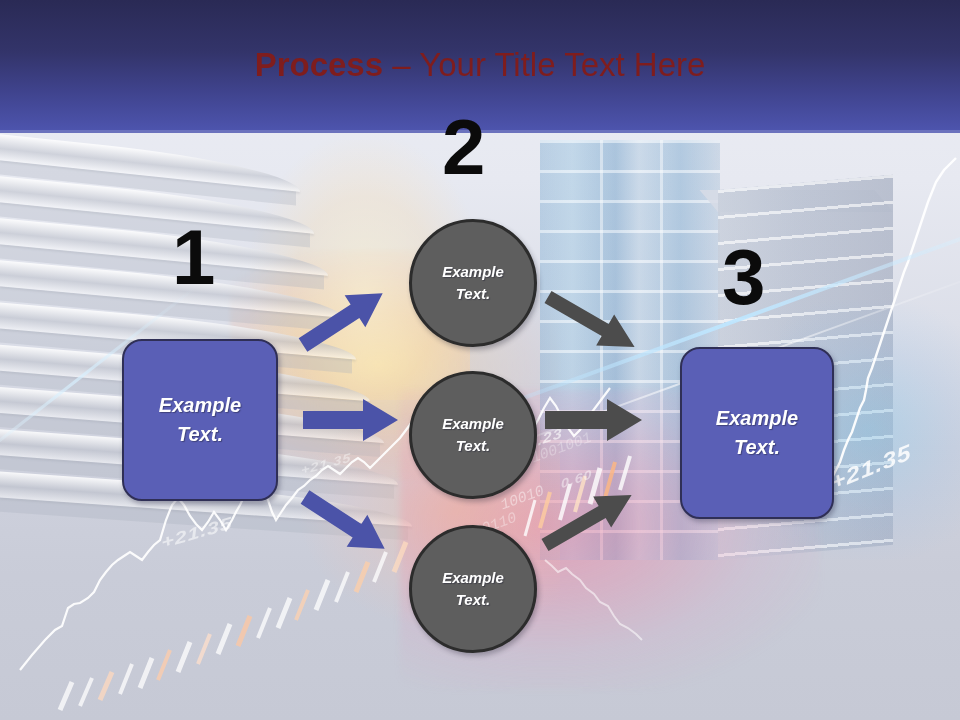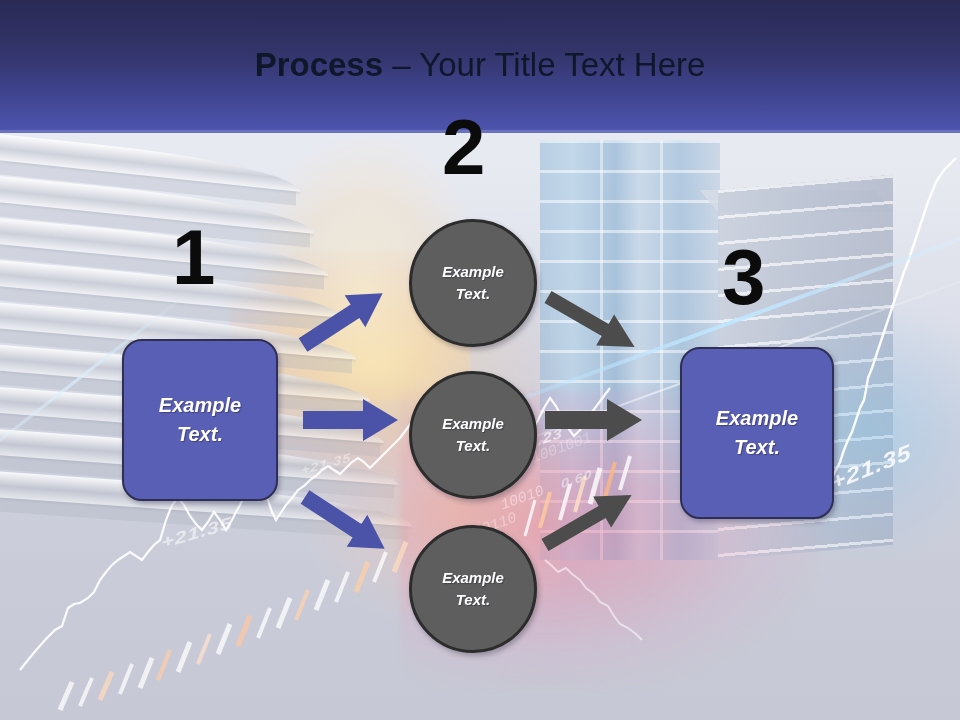--- a/index.html
+++ b/index.html
@@ -231,21 +231,21 @@
     position: absolute;
     left: 0; top: 130px; width: 960px; height: 3px;
     background: #6b72bd;
     z-index: 5;
   }
   .title {
     position: absolute;
     left: 0; top: 48px;
     width: 960px;
     text-align: center;
-    color: #0f172a;
+    color: #7f1d1d;
     font-size: 33px;
     line-height: 1;
     z-index: 6;
     white-space: nowrap;
   }
   .title .t-bold { font-weight: bold; }
   .title .t-rest { font-weight: normal; }
 
   
   .step-num {

